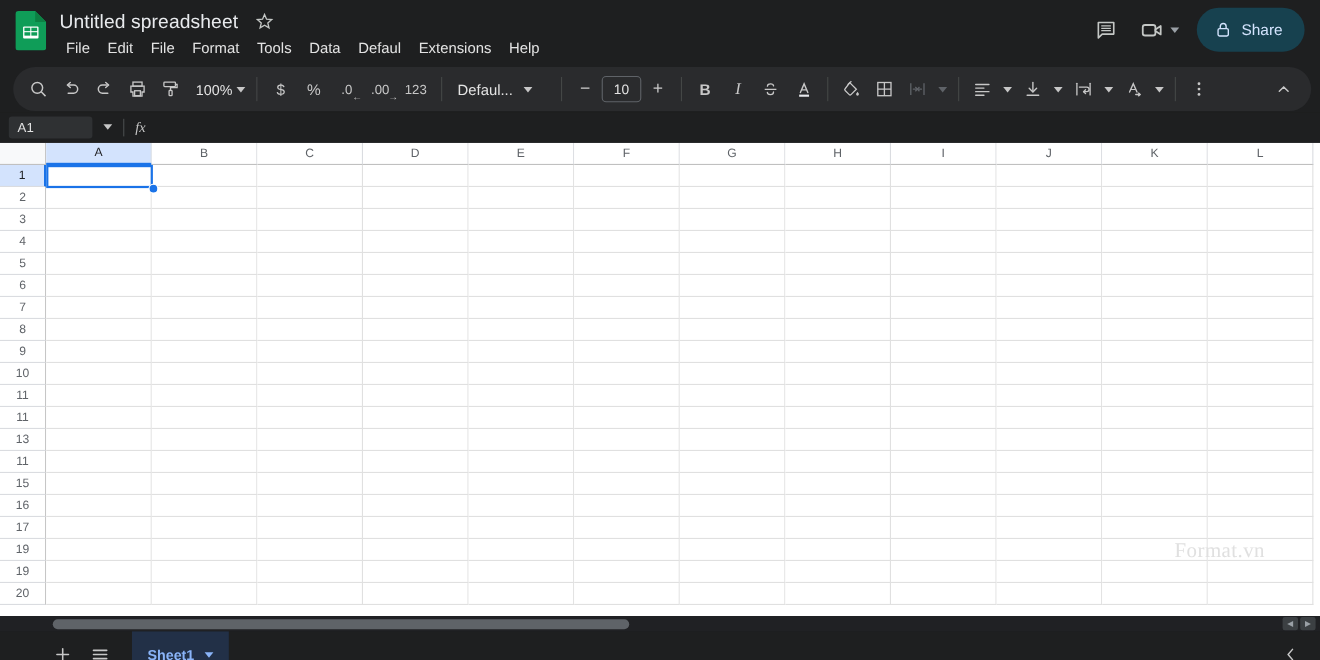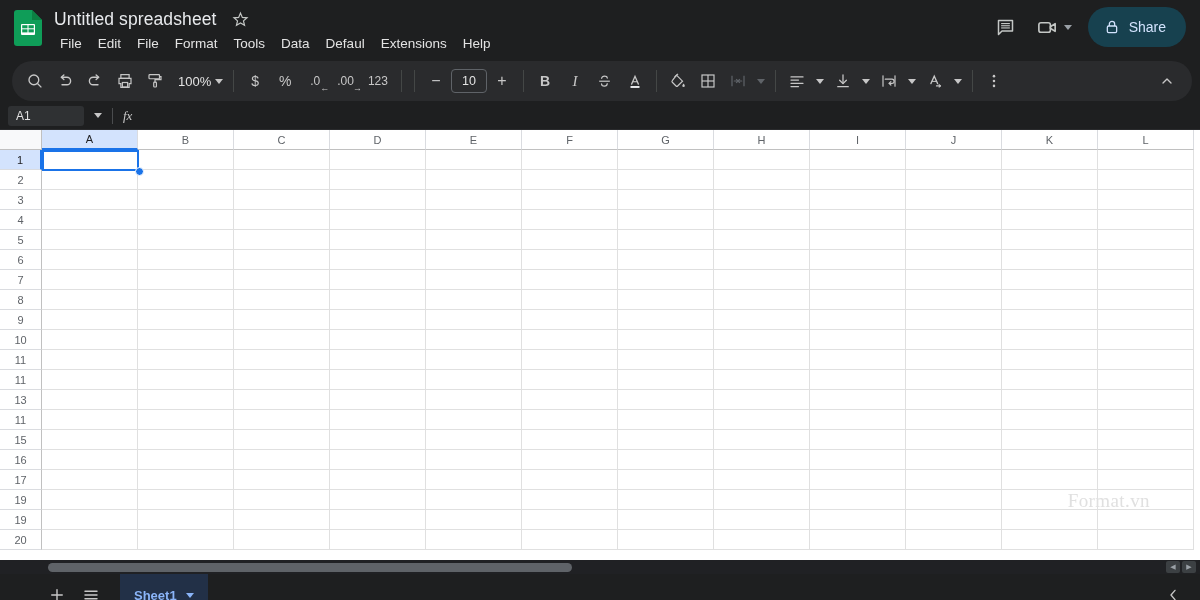--- a/index.html
+++ b/index.html
@@ -358,20 +358,24 @@
       <span style="font-size:9px;position:absolute;bottom:3px;right:1px;">←</span>
     </div>
     <div class="tb-btn wide" style="position:relative;">
       <span style="font-size:12px;">.00</span>
       <span style="font-size:9px;position:absolute;bottom:3px;right:-1px;">→</span>
     </div>
     <div class="tb-btn wide" style="font-size:12px;">123</div>
 
     <div class="tb-sep"></div>
 
+    <div class="font-box">
+      <span class="font-name">Defaul...</span>
+      <span class="caret-tb"></span>
+    </div>
 
     <div class="tb-sep"></div>
 
     <div class="tb-btn" style="font-size:16px;">−</div>
     <div class="fsize-box">10</div>
     <div class="tb-btn" style="font-size:16px;">+</div>
 
     <div class="tb-sep"></div>
 
     <div class="tb-btn wide" style="font-weight:700;font-size:14px;">B</div>

